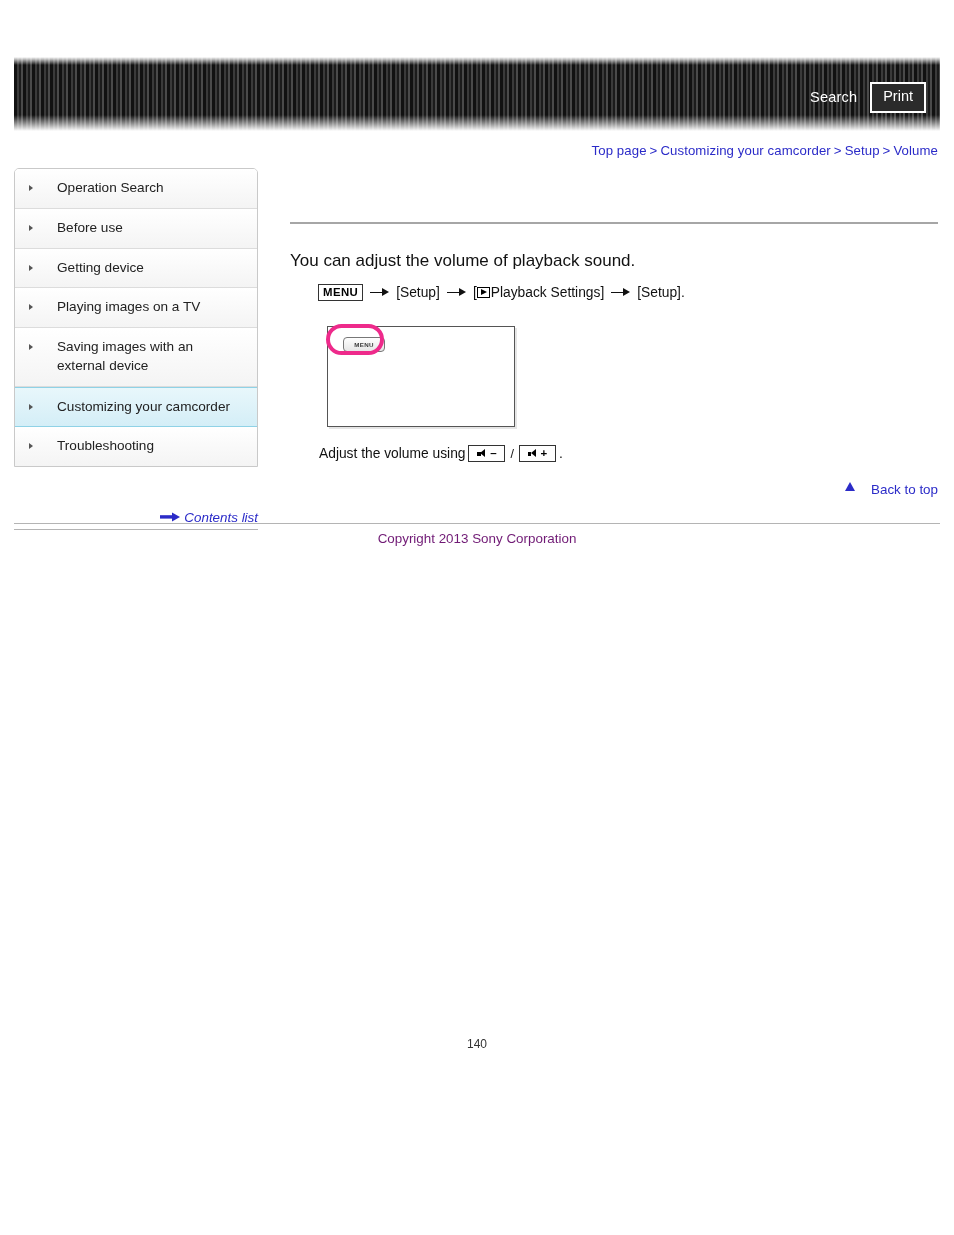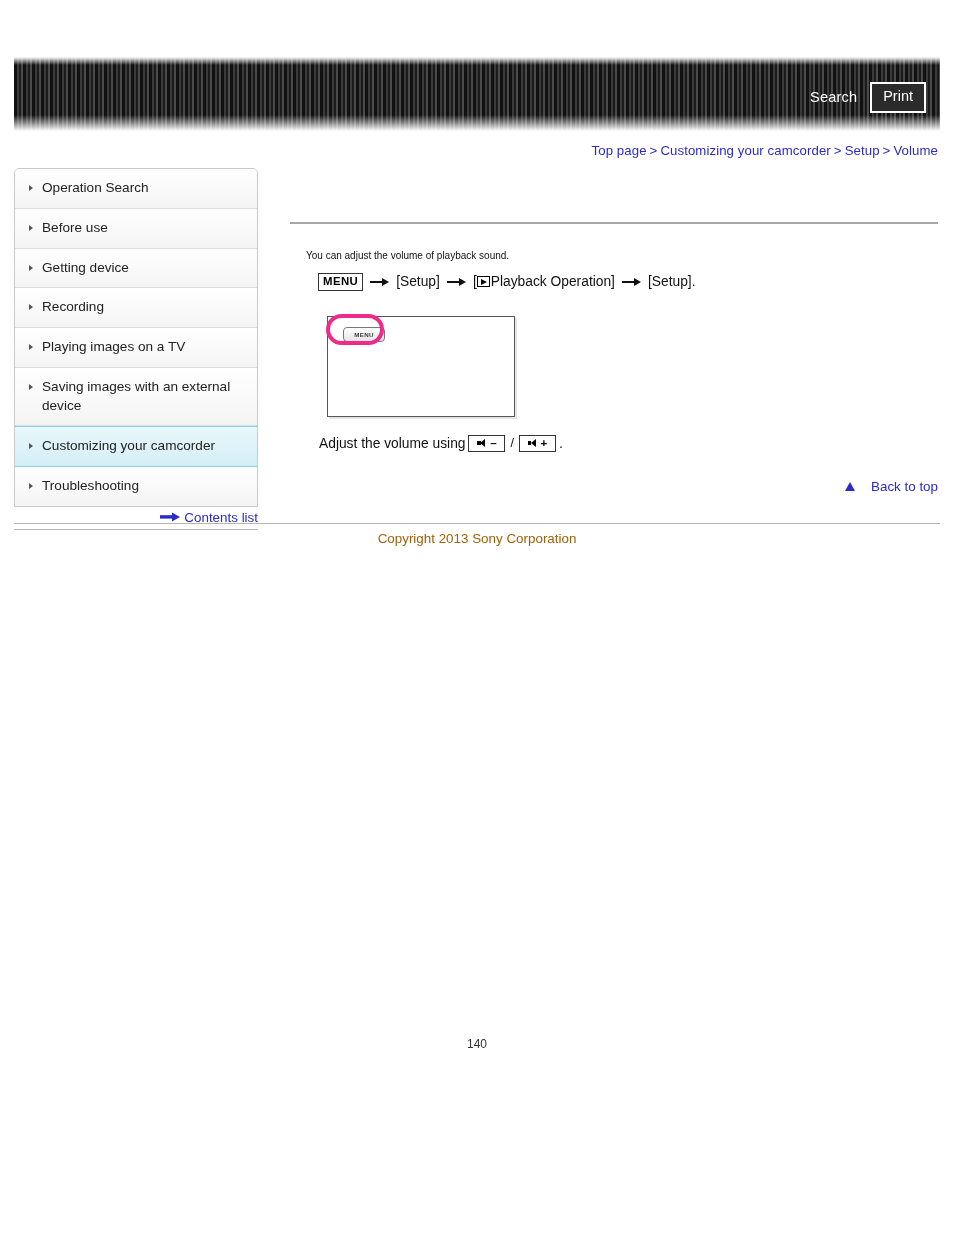--- a/index.html
+++ b/index.html
@@ -85,21 +85,21 @@
     width: 244px;
     border: 1px solid #c9c9c9;
     border-radius: 5px 5px 0 0;
     background: linear-gradient(to bottom, #fdfdfd 0%, #f2f2f2 100%);
     box-sizing: border-box;
     overflow: hidden;
   }
   .nav-item {
     display: flex;
     align-items: flex-start;
-    gap: 9px;
+    gap: 24px;
     padding: 10px 12px 10px 14px;
     font-size: 13.6px;
     color: #222222;
     border-bottom: 1px solid #dcdcdc;
     background: linear-gradient(to bottom, #ffffff 0%, #f4f4f4 100%);
     line-height: 1.38;
     box-sizing: border-box;
     cursor: pointer;
   }
   .nav-item:last-child { border-bottom: none; }
@@ -129,40 +129,41 @@
     padding-bottom: 3px;
     box-sizing: border-box;
   }
   .contents-link {
     display: inline-flex;
     align-items: center;
     gap: 4px;
     color: #2b2bc8;
     font-size: 13.4px;
     text-decoration: none;
+    font-style: italic;
   }
   .arrow-icon { display: inline-block; line-height: 0; }
 
   
   .content {
     position: absolute;
     left: 290px;
     top: 222px;
     width: 648px;
   }
   .content-rule {
     height: 2px;
     background: #a6a6a6;
     width: 648px;
     margin: 0 0 24px 0;
   }
   .intro-text {
-    font-size: 10px;
+    font-size: 17px;
     color: #111111;
-    margin: 0 0 10px 16px;
+    margin: 0 0 10px 0;
     line-height: 1.5;
   }
   .menu-path {
     display: flex;
     align-items: center;
     margin-left: 28px;
     font-size: 13.8px;
     color: #111111;
     gap: 7px;
     flex-wrap: nowrap;
@@ -325,21 +326,21 @@
     left: 290px;
     top: 479px;
     width: 648px;
     text-align: right;
     font-size: 13.4px;
   }
   .back-to-top a {
     color: #2b2bc8;
     text-decoration: none;
     display: inline-flex;
-    align-items: center;
+    align-items: flex-start;
     gap: 16px;
   }
   .up-tri {
     display: inline-block;
     width: 0; height: 0;
     border-left: 5.5px solid transparent;
     border-right: 5.5px solid transparent;
     border-bottom: 9px solid #2b2bc8;
   }
 
@@ -352,21 +353,21 @@
     height: 1px;
     background: #b4b4b4;
   }
   .copyright {
     position: absolute;
     left: 0;
     top: 531px;
     width: 954px;
     text-align: center;
     font-size: 13.4px;
-    color: #a16207;
+    color: #701a75;
   }
   .page-number {
     position: absolute;
     left: 0;
     top: 1037px;
     width: 954px;
     text-align: center;
     font-size: 12px;
     color: #333333;
   }
@@ -390,24 +391,20 @@
     <span class="nav-arrow"></span>
     <span class="nav-label">Operation Search</span>
   </div>
   <div class="nav-item">
     <span class="nav-arrow"></span>
     <span class="nav-label">Before use</span>
   </div>
   <div class="nav-item">
     <span class="nav-arrow"></span>
     <span class="nav-label">Getting device</span>
-  </div>
-  <div class="nav-item">
-    <span class="nav-arrow"></span>
-    <span class="nav-label">Recording</span>
   </div>
   <div class="nav-item">
     <span class="nav-arrow"></span>
     <span class="nav-label">Playing images on a TV</span>
   </div>
   <div class="nav-item">
     <span class="nav-arrow"></span>
     <span class="nav-label">Saving images with an external device</span>
   </div>
   <div class="nav-item active">
@@ -435,21 +432,21 @@
 <div class="content">
   <div class="content-rule"></div>
 
   <p class="intro-text">You can adjust the volume of playback sound.</p>
 
   <div class="menu-path">
     <span class="menu-badge">MENU</span>
     <span class="path-arrow"></span>
     <span class="path-seg">[Setup]</span>
     <span class="path-arrow"></span>
-    <span class="path-seg"><span>[</span><span class="play-glyph"></span><span>Playback Operation]</span></span>
+    <span class="path-seg"><span>[</span><span class="play-glyph"></span><span>Playback Settings]</span></span>
     <span class="path-arrow"></span>
     <span class="path-seg">[Setup].</span>
   </div>
 
   <div class="illustration">
     <div class="illus-screen">
       <div class="illus-menu-btn">MENU</div>
     </div>
     <div class="illus-highlight"></div>
   </div>

